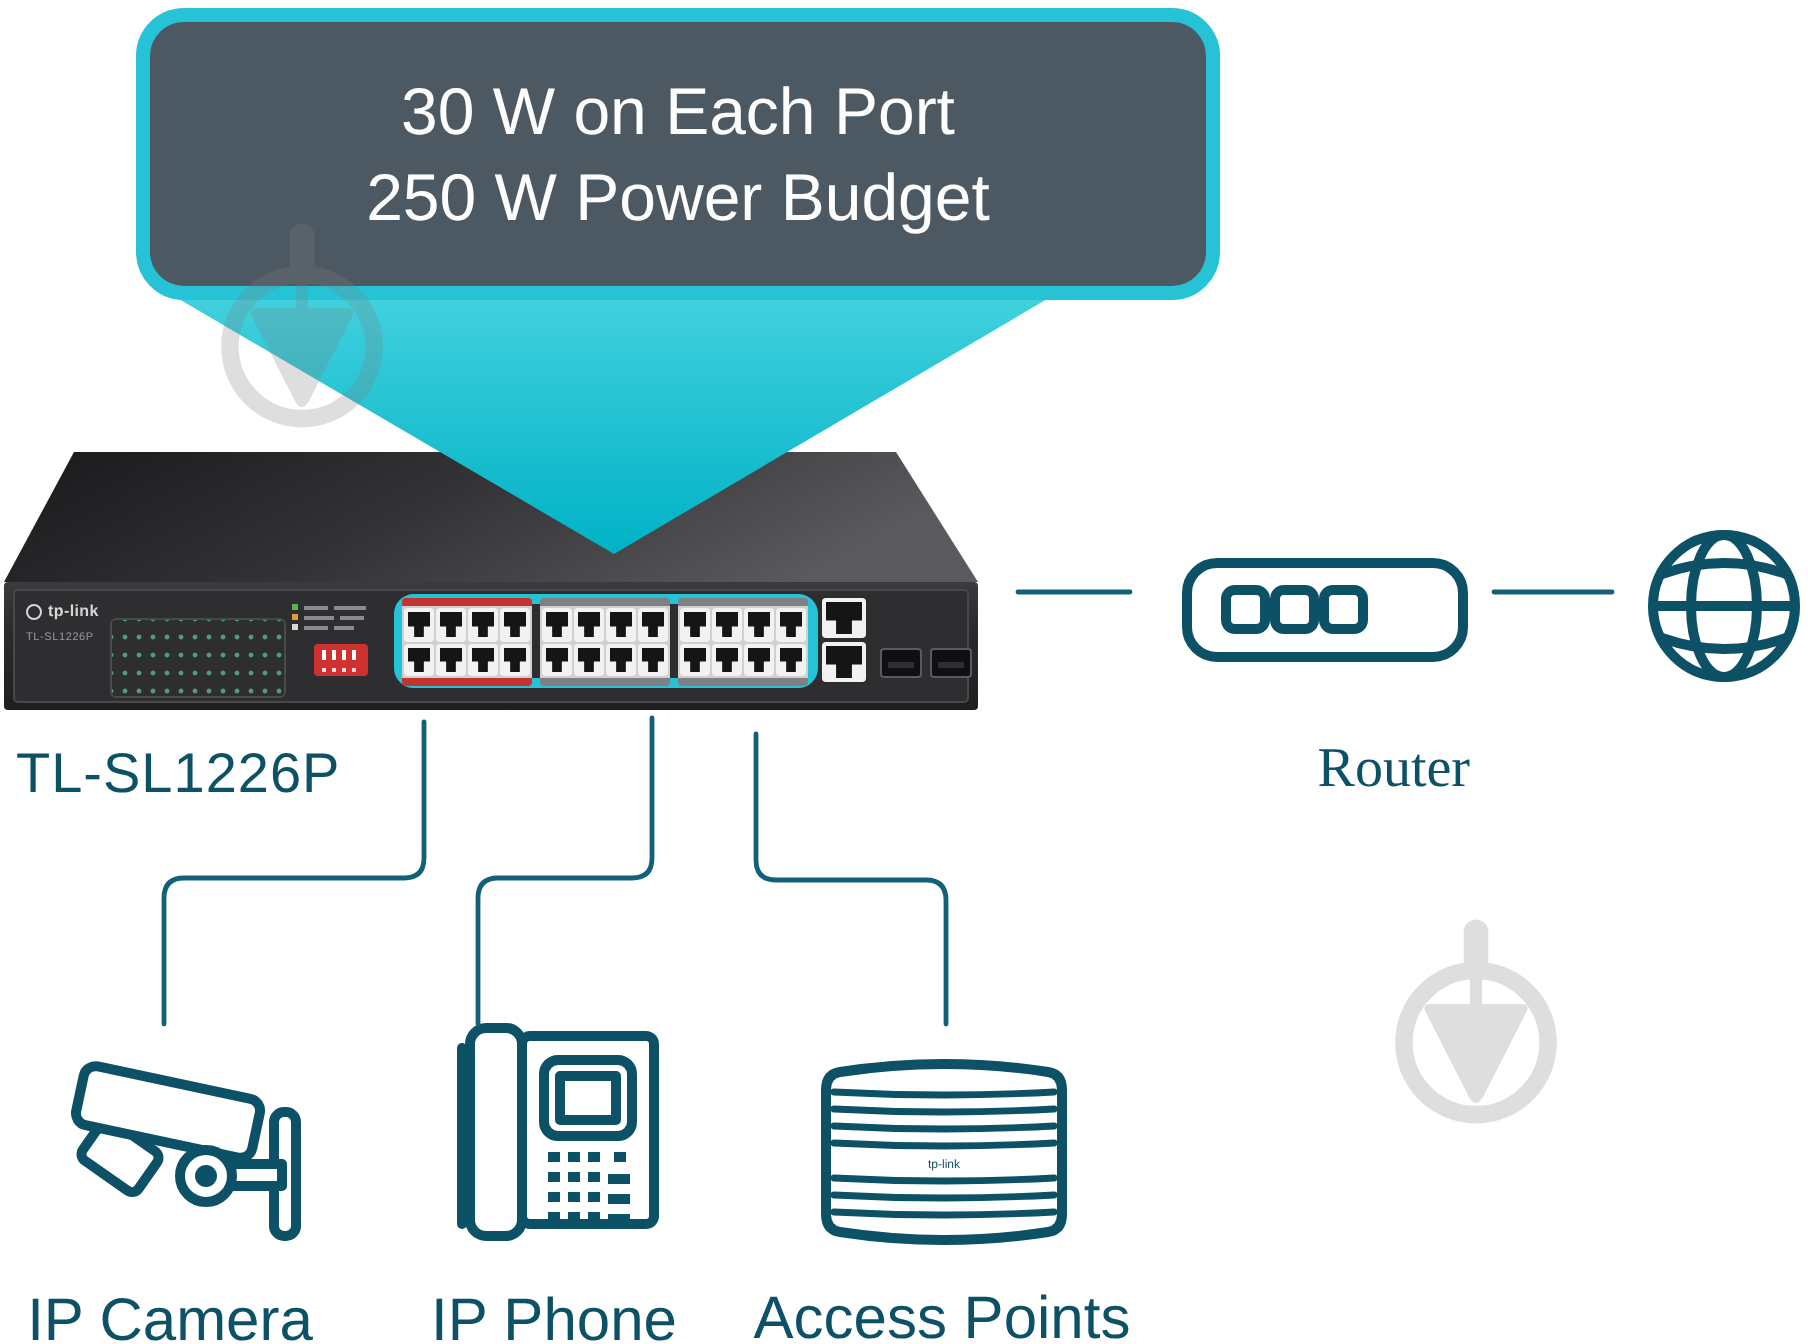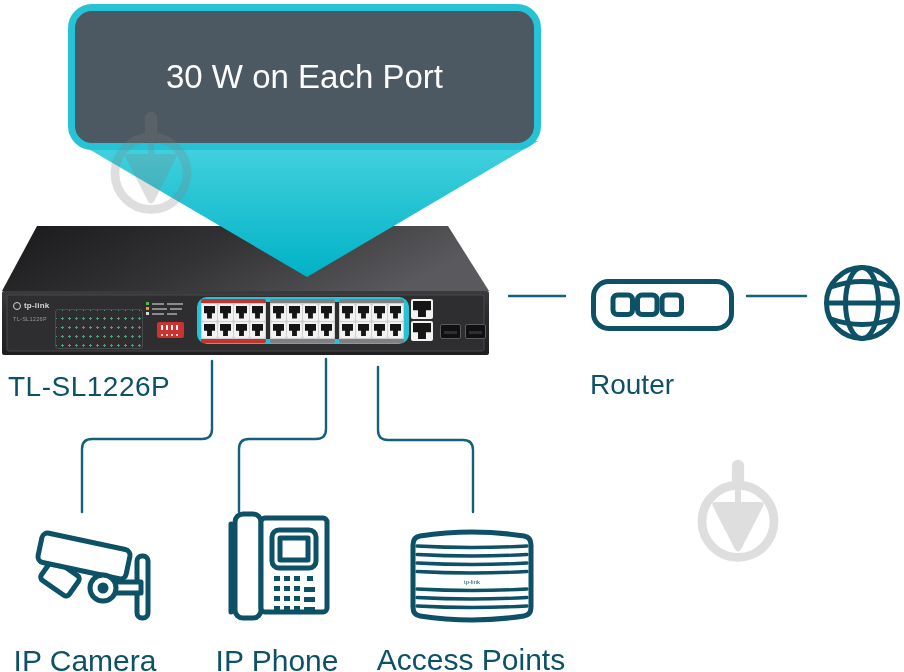--- a/index.html
+++ b/index.html
@@ -3,21 +3,21 @@
 <meta charset="utf-8">
 <style>
   html,body{margin:0;padding:0;background:#fff;}
   .stage{
     position:relative;width:904px;height:672px;background:#fff;overflow:hidden;
     font-family:"Liberation Sans", sans-serif;
   }
   .abs{position:absolute;}
   
   .callout{
-    left:68px;top:4px;width:473px;height:146px;box-sizing:border-box;
+    left:68px;top:4px;width:542px;height:146px;box-sizing:border-box;
     background:var(--callout-bg,#4d5962);
     border:7px solid var(--accent-teal,#27c3d5);
     border-radius:24px;
     display:flex;flex-direction:column;align-items:center;justify-content:center;
     gap:5px;z-index:6;
   }
   .callout-line{color:#fdfdfd;font-size:33px;line-height:1.15;white-space:nowrap;}
   
   .overlay{left:0;top:0;z-index:4;pointer-events:none;}
   .conn{stroke:#136179;stroke-width:2.4;fill:none;stroke-linecap:round;}
@@ -60,21 +60,21 @@
   .sfp::after{content:"";position:absolute;left:3px;right:3px;top:6px;height:3px;background:#2f2f33;}
   
   .icon{z-index:3;}
   .ink{stroke:var(--dark-teal,#0d5166);fill:none;stroke-width:5;stroke-linejoin:round;stroke-linecap:round;}
   .ink-thin{stroke:var(--dark-teal,#0d5166);fill:none;stroke-width:3.4;stroke-linecap:round;}
   .ink-fill{fill:var(--dark-teal,#0d5166);stroke:none;}
   .ink-white{fill:#fff;}
   
   .lbl{color:var(--dark-teal,#0d5166);white-space:nowrap;z-index:3;}
   .lbl-model{left:8px;top:371px;font-size:28px;letter-spacing:.5px;}
-  .lbl-router{left:590px;top:369px;width:145px;text-align:left;font-size:28px;}
+  .lbl-router{left:590px;top:369px;width:145px;text-align:right;font-size:28px;font-family:Liberation Serif, serif;}
   .lbl-internet{left:806px;top:369px;font-size:28px;}
   .lbl-dev{font-size:30px;text-align:center;}
   .lbl-camera{left:5px;top:644px;width:160px;}
   .lbl-phone{left:212px;top:644px;width:130px;}
   .lbl-ap{left:372px;top:643px;width:198px;}
   
   .wm{opacity:.25;z-index:9;pointer-events:none;}
   .wm *{fill:#808080;}
   .wm .ring{fill:none;stroke:#808080;stroke-width:10;}
 </style>
@@ -252,20 +252,21 @@
   </svg>
 
   <div class="abs lbl lbl-model">TL-SL1226P</div>
   <div class="abs lbl lbl-router">Router</div>
   <div class="abs lbl lbl-dev lbl-camera">IP Camera</div>
   <div class="abs lbl lbl-dev lbl-phone">IP Phone</div>
   <div class="abs lbl lbl-dev lbl-ap">Access Points</div>
 
   <div class="abs callout">
     <div class="callout-line">30 W on Each Port</div>
+    <div class="callout-line">250 W Power Budget</div>
   </div>
 
   <svg class="abs wm" style="left:107px;top:110px" width="88" height="109" viewBox="0 0 100 124">
     <rect x="43" y="2" width="14" height="34" rx="7"></rect>
     <rect x="46.5" y="30" width="7" height="22"></rect>
     <path d="M24,50 L76,50 Q81,50 78.5,55 L54,103 Q50,110 46,103 L21.5,55 Q19,50 24,50 Z"></path>
     <circle class="ring" cx="50" cy="72" r="41"></circle>
   </svg>
   <svg class="abs wm" style="left:694px;top:458px" width="88" height="109" viewBox="0 0 100 124">
     <rect x="43" y="2" width="14" height="34" rx="7"></rect>

